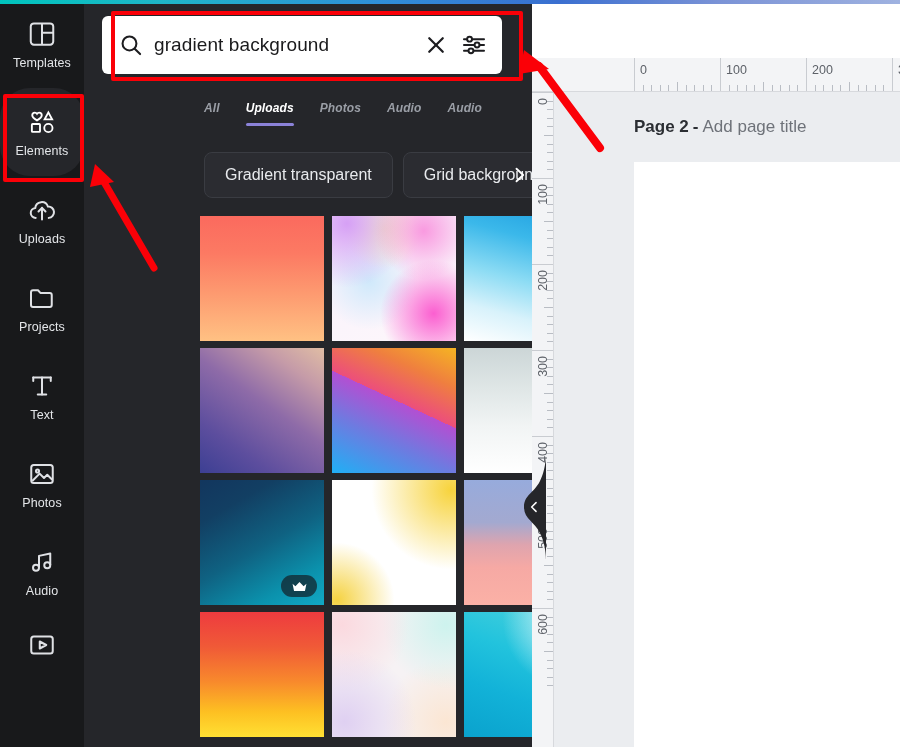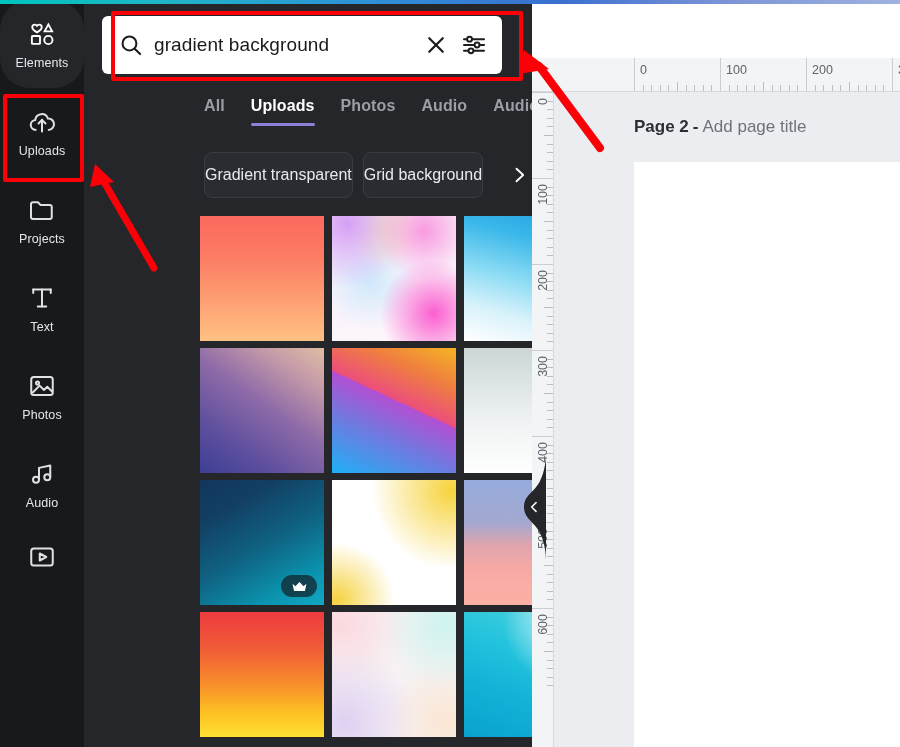--- a/index.html
+++ b/index.html
@@ -55,36 +55,36 @@
   }
   .sb-btn { flex: 0 0 auto; width: 28px; height: 28px; cursor: pointer; }
   .sb-btn svg { width: 28px; height: 28px; display: block; }
 
   
   .tabs {
     position: absolute; left: 120px; top: 88px;
     display: flex; align-items: flex-end; gap: 26px; height: 38px;
   }
   .tab {
-    position: relative; font-size: 16px; font-weight: 700; color: #9a9ea6;
-    padding-bottom: 11px; cursor: pointer; letter-spacing: .1px; white-space: nowrap;
+    position: relative; font-size: 12px; font-weight: 700; color: #9a9ea6;
+    padding-bottom: 11px; cursor: pointer; letter-spacing: .1px; white-space: nowrap; font-style: italic;
   }
   .tab.active { color: #ffffff; }
   .tab.active::after {
     content: ""; position: absolute; left: 0; right: 0; bottom: 0;
     height: 3px; border-radius: 2px; background: #8b82d8;
   }
 
   
   .chips {
     position: absolute; left: 120px; top: 152px; width: 400px; height: 46px;
     display: flex; align-items: center; gap: 10px; overflow: hidden;
   }
   .chip {
-    height: 46px; display: flex; align-items: center; padding: 0 0;
+    height: 46px; display: flex; align-items: center; padding: 0 20px;
     border: 1px solid #3a3c42; border-radius: 8px; background: #2b2c31;
     color: #e8eaed; font-size: 16px; white-space: nowrap; cursor: pointer;
   }
   .chip-next {
     position: absolute; right: 0; top: 152px; width: 26px; height: 46px;
     display: flex; align-items: center; justify-content: center;
     color: #ffffff; cursor: pointer; z-index: 3;
   }
   .chip-next svg { width: 20px; height: 20px; display: block; }
 
@@ -172,20 +172,30 @@
 </style>
 </head>
 <body>
 
 <div id="app">
 
   <div class="top-strip"></div>
 
   <nav class="rail">
 
+    <div class="rail-item" style="top:0">
+      <span class="rail-ico">
+        <svg viewBox="0 0 24 24" fill="none" stroke="#dfe1e5" stroke-width="1.6">
+          <rect x="3" y="3.5" width="18" height="17" rx="2.5"></rect>
+          <line x1="12" y1="3.5" x2="12" y2="20.5"></line>
+          <line x1="12" y1="11" x2="21" y2="11"></line>
+        </svg>
+      </span>
+      <span class="ri-label">Templates</span>
+    </div>
 
     <div class="rail-item active">
       <span class="rail-ico">
         <svg viewBox="0 0 24 24" fill="none" stroke="#ffffff" stroke-width="1.5">
           <path d="M4.2 6.6c0-1.2 1-2.1 2.1-2.1.7 0 1.3.3 1.7.9.4-.6 1-.9 1.7-.9 1.2 0 2.1.9 2.1 2.1 0 1.9-3.1 3.7-3.8 4.1-.7-.4-3.8-2.2-3.8-4.1z"></path>
           <path d="M17.1 4.3l3 5.6h-6z"></path>
           <rect x="3.9" y="13.6" width="6.5" height="6.3" rx="0.6"></rect>
           <circle cx="17.1" cy="16.8" r="3.3"></circle>
         </svg>
       </span>

